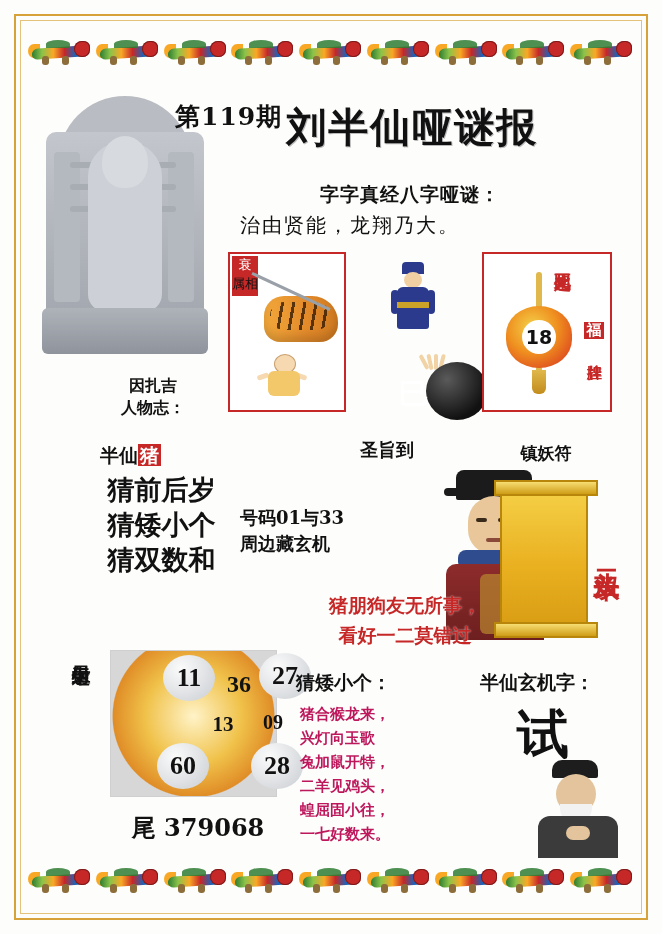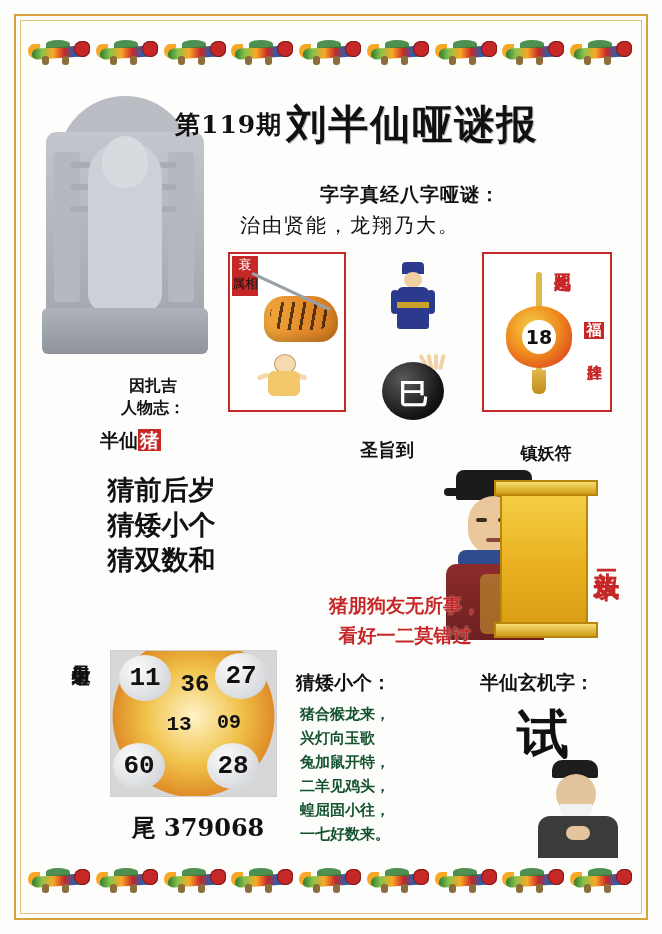--- a/index.html
+++ b/index.html
@@ -60,21 +60,21 @@
   }
   .dragon .leg{
     position:absolute;top:18px;width:7px;height:9px;background:#8d6e3a;border-radius:3px;
   }
   .dragon .leg.l1{left:14px;}
   .dragon .leg.l2{left:34px;}
 
   
   .title-row{
     position:absolute;left:175px;top:100px;width:450px;height:48px;
-    display:flex;align-items:center;
+    display:flex;
   }
   .issue{
     font-family:"DejaVu Serif","Liberation Serif",serif;
     font-size:25px;color:#111;letter-spacing:1px;font-weight:700;
   }
   .main-title{
     font-family:"DejaVu Serif","Liberation Serif",serif;
     font-size:40px;font-weight:700;color:#111;
     letter-spacing:2px;margin-left:4px;
     text-shadow:1px 1px 0 #bbb;
@@ -240,21 +240,21 @@
   .lantern-box .side-text .fu{
     display:block;background:#c62828;color:#fff;margin-bottom:1px;
   }
   .lantern-box .tassel{
     position:absolute;left:48px;top:116px;width:14px;height:24px;
     background:linear-gradient(180deg,#e0b84b,#c28c1c);border-radius:0 0 6px 6px;
   }
 
   
   .half-immortal{
-    position:absolute;left:100px;top:428px;width:130px;
+    position:absolute;left:100px;top:443px;width:130px;
     font-family:"DejaVu Serif","Liberation Serif",serif;
     font-size:19px;font-weight:700;color:#111;
   }
   .half-immortal .hl{background:#c62828;color:#fff;padding:0 2px;}
   .guess-block{
     position:absolute;left:74px;top:472px;width:175px;
     font-family:"DejaVu Serif","Liberation Serif",serif;
     font-size:27px;line-height:35px;color:#111;font-weight:700;
     text-align:center;
   }
@@ -345,22 +345,22 @@
   }
   .ball-grid{
     position:absolute;left:110px;top:650px;width:165px;height:145px;
     background:radial-gradient(circle at 50% 45%,#fff3c8 0%,#f0c24a 42%,#e08d27 70%,#d7d7d7 71%);
     border:1px solid #cfcfcf;
   }
   .ball{
     position:absolute;width:52px;height:46px;border-radius:50%;
     background:radial-gradient(circle at 35% 30%,#fbfbfb,#c9cdd2);
     display:flex;align-items:center;justify-content:center;
-    font-family:Liberation Mono, monospace;
-    font-weight:700;color:#111;
+    font-family:Liberation Serif, serif;
+    font-weight:700;color:#111;margin-left:44px;
   }
   .ball.b1{left:8px;top:4px;font-size:26px;}
   .ball.b2{left:58px;top:10px;font-size:24px;background:none;}
   .ball.b3{left:104px;top:2px;font-size:26px;text-align:right;}
   .ball.b4{left:42px;top:50px;font-size:21px;background:none;}
   .ball.b5{left:92px;top:48px;font-size:20px;background:none;}
   .ball.b6{left:2px;top:92px;font-size:26px;}
   .ball.b7{left:96px;top:92px;font-size:26px;}
   .tail-line{
     position:absolute;left:108px;top:812px;width:180px;
@@ -370,21 +370,21 @@
 
   
   .poem-title{
     position:absolute;left:296px;top:670px;width:150px;
     font-family:"DejaVu Serif","Liberation Serif",serif;
     font-size:19px;font-weight:700;color:#111;
   }
   .poem-body{
     position:absolute;left:300px;top:702px;width:140px;
     font-family:"DejaVu Serif","Liberation Serif",serif;
-    font-size:15px;line-height:24px;color:#14532d;font-weight:700;
+    font-size:15px;line-height:24px;color:#be185d;font-weight:700;
   }
   .poem-body div{white-space:nowrap;}
 
   
   .xuanji-title{
     position:absolute;left:480px;top:670px;width:150px;
     font-family:"DejaVu Serif","Liberation Serif",serif;
     font-size:19px;font-weight:700;color:#111;
   }
   .xuanji-char{
@@ -561,20 +561,24 @@
   <div class="half-immortal">
     <span>半仙</span><span class="hl">猪</span>
   </div>
   <div class="guess-block">
     <div>猜前后岁</div>
     <div>猜矮小个</div>
     <div>猜双数和</div>
   </div>
 
   <div class="edict">圣旨到</div>
+  <div class="numbers-note">
+    <div>号码01与33</div>
+    <div>周边藏玄机</div>
+  </div>
 
   <div class="mandarin">
     <div class="hat"></div>
     <div class="face"></div>
     <div class="eye l"></div>
       <div class="eye r"></div>
       <div class="mouth"></div>
     <div class="collar"></div>
     <div class="robe"></div>
   </div>

